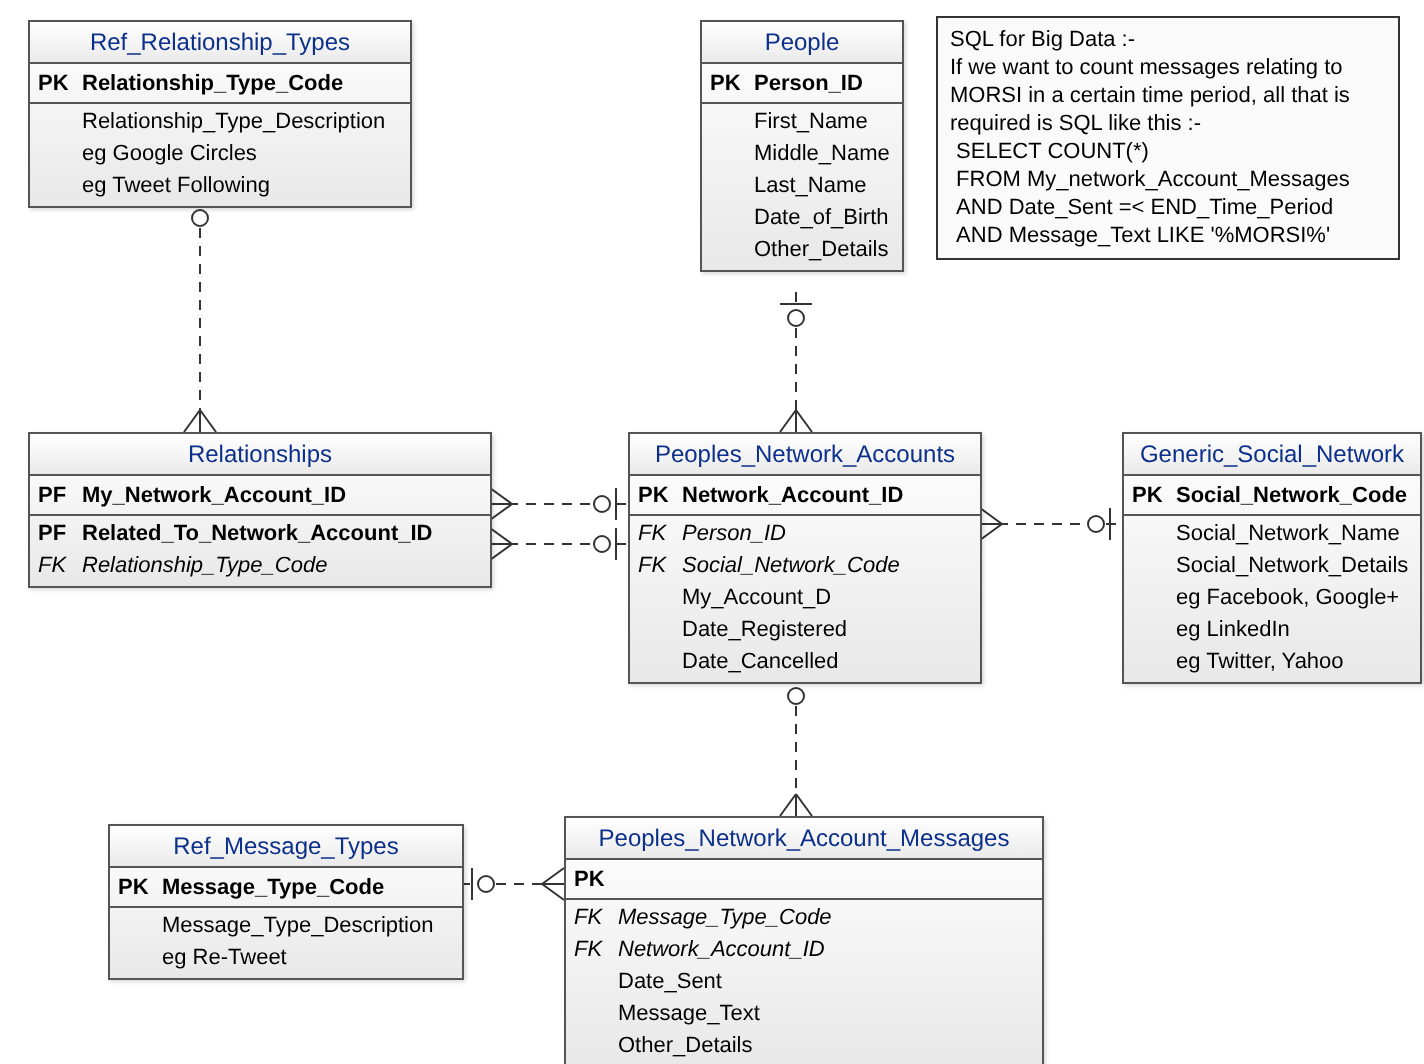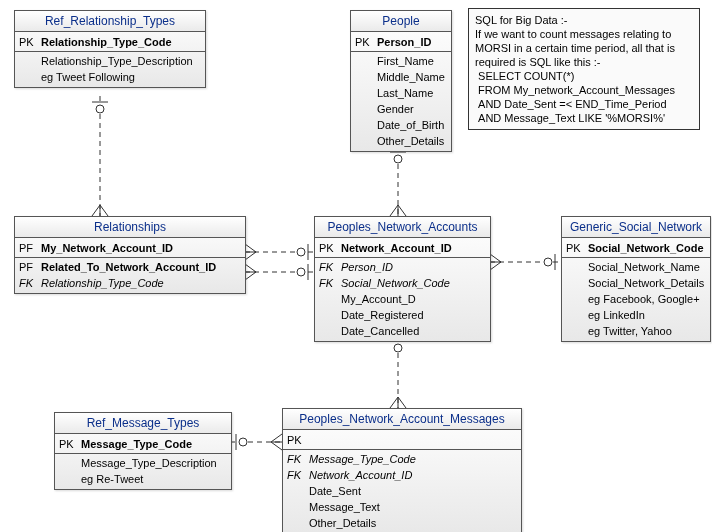--- a/index.html
+++ b/index.html
@@ -32,21 +32,21 @@
     padding: 2px 0;
   }
   .row {
     display: flex;
     padding: 1px 4px;
     line-height: 14px;
   }
   .keycol {
     width: 22px;
     flex: 0 0 22px;
-    font-weight: normal;
+    font-weight: bold;
   }
   .pk { }
   .fk { font-style: italic; font-weight: normal; }
   .pf { }
   .namecol { flex: 1; }
   .pkname { font-weight: bold; }
   .fkname { font-style: italic; }
   .divider { border-top: 1px solid #555; margin: 1px 0; }
   .notebox {
     position: absolute;
@@ -125,20 +125,24 @@
         <span class="keycol pk">PK</span>
         <span class="namecol pkname">Relationship_Type_Code</span>
       </div>
       <div class="divider"></div>
       <div class="row">
         <span class="keycol "></span>
         <span class="namecol ">Relationship_Type_Description</span>
       </div>
       <div class="row">
         <span class="keycol "></span>
+        <span class="namecol ">eg Google Circles</span>
+      </div>
+      <div class="row">
+        <span class="keycol "></span>
         <span class="namecol ">eg Tweet Following</span>
       </div>
     </div>
 </div>
 
 <div class="entity" style="left:350px; top:10px; width:100px;">
   <div class="entity-title">People</div>
   <div class="entity-body" id="body-people">
       <div class="row">
         <span class="keycol pk">PK</span>
@@ -149,24 +153,20 @@
         <span class="keycol "></span>
         <span class="namecol ">First_Name</span>
       </div>
       <div class="row">
         <span class="keycol "></span>
         <span class="namecol ">Middle_Name</span>
       </div>
       <div class="row">
         <span class="keycol "></span>
         <span class="namecol ">Last_Name</span>
-      </div>
-      <div class="row">
-        <span class="keycol "></span>
-        <span class="namecol ">Gender</span>
       </div>
       <div class="row">
         <span class="keycol "></span>
         <span class="namecol ">Date_of_Birth</span>
       </div>
       <div class="row">
         <span class="keycol "></span>
         <span class="namecol ">Other_Details</span>
       </div>
     </div>

